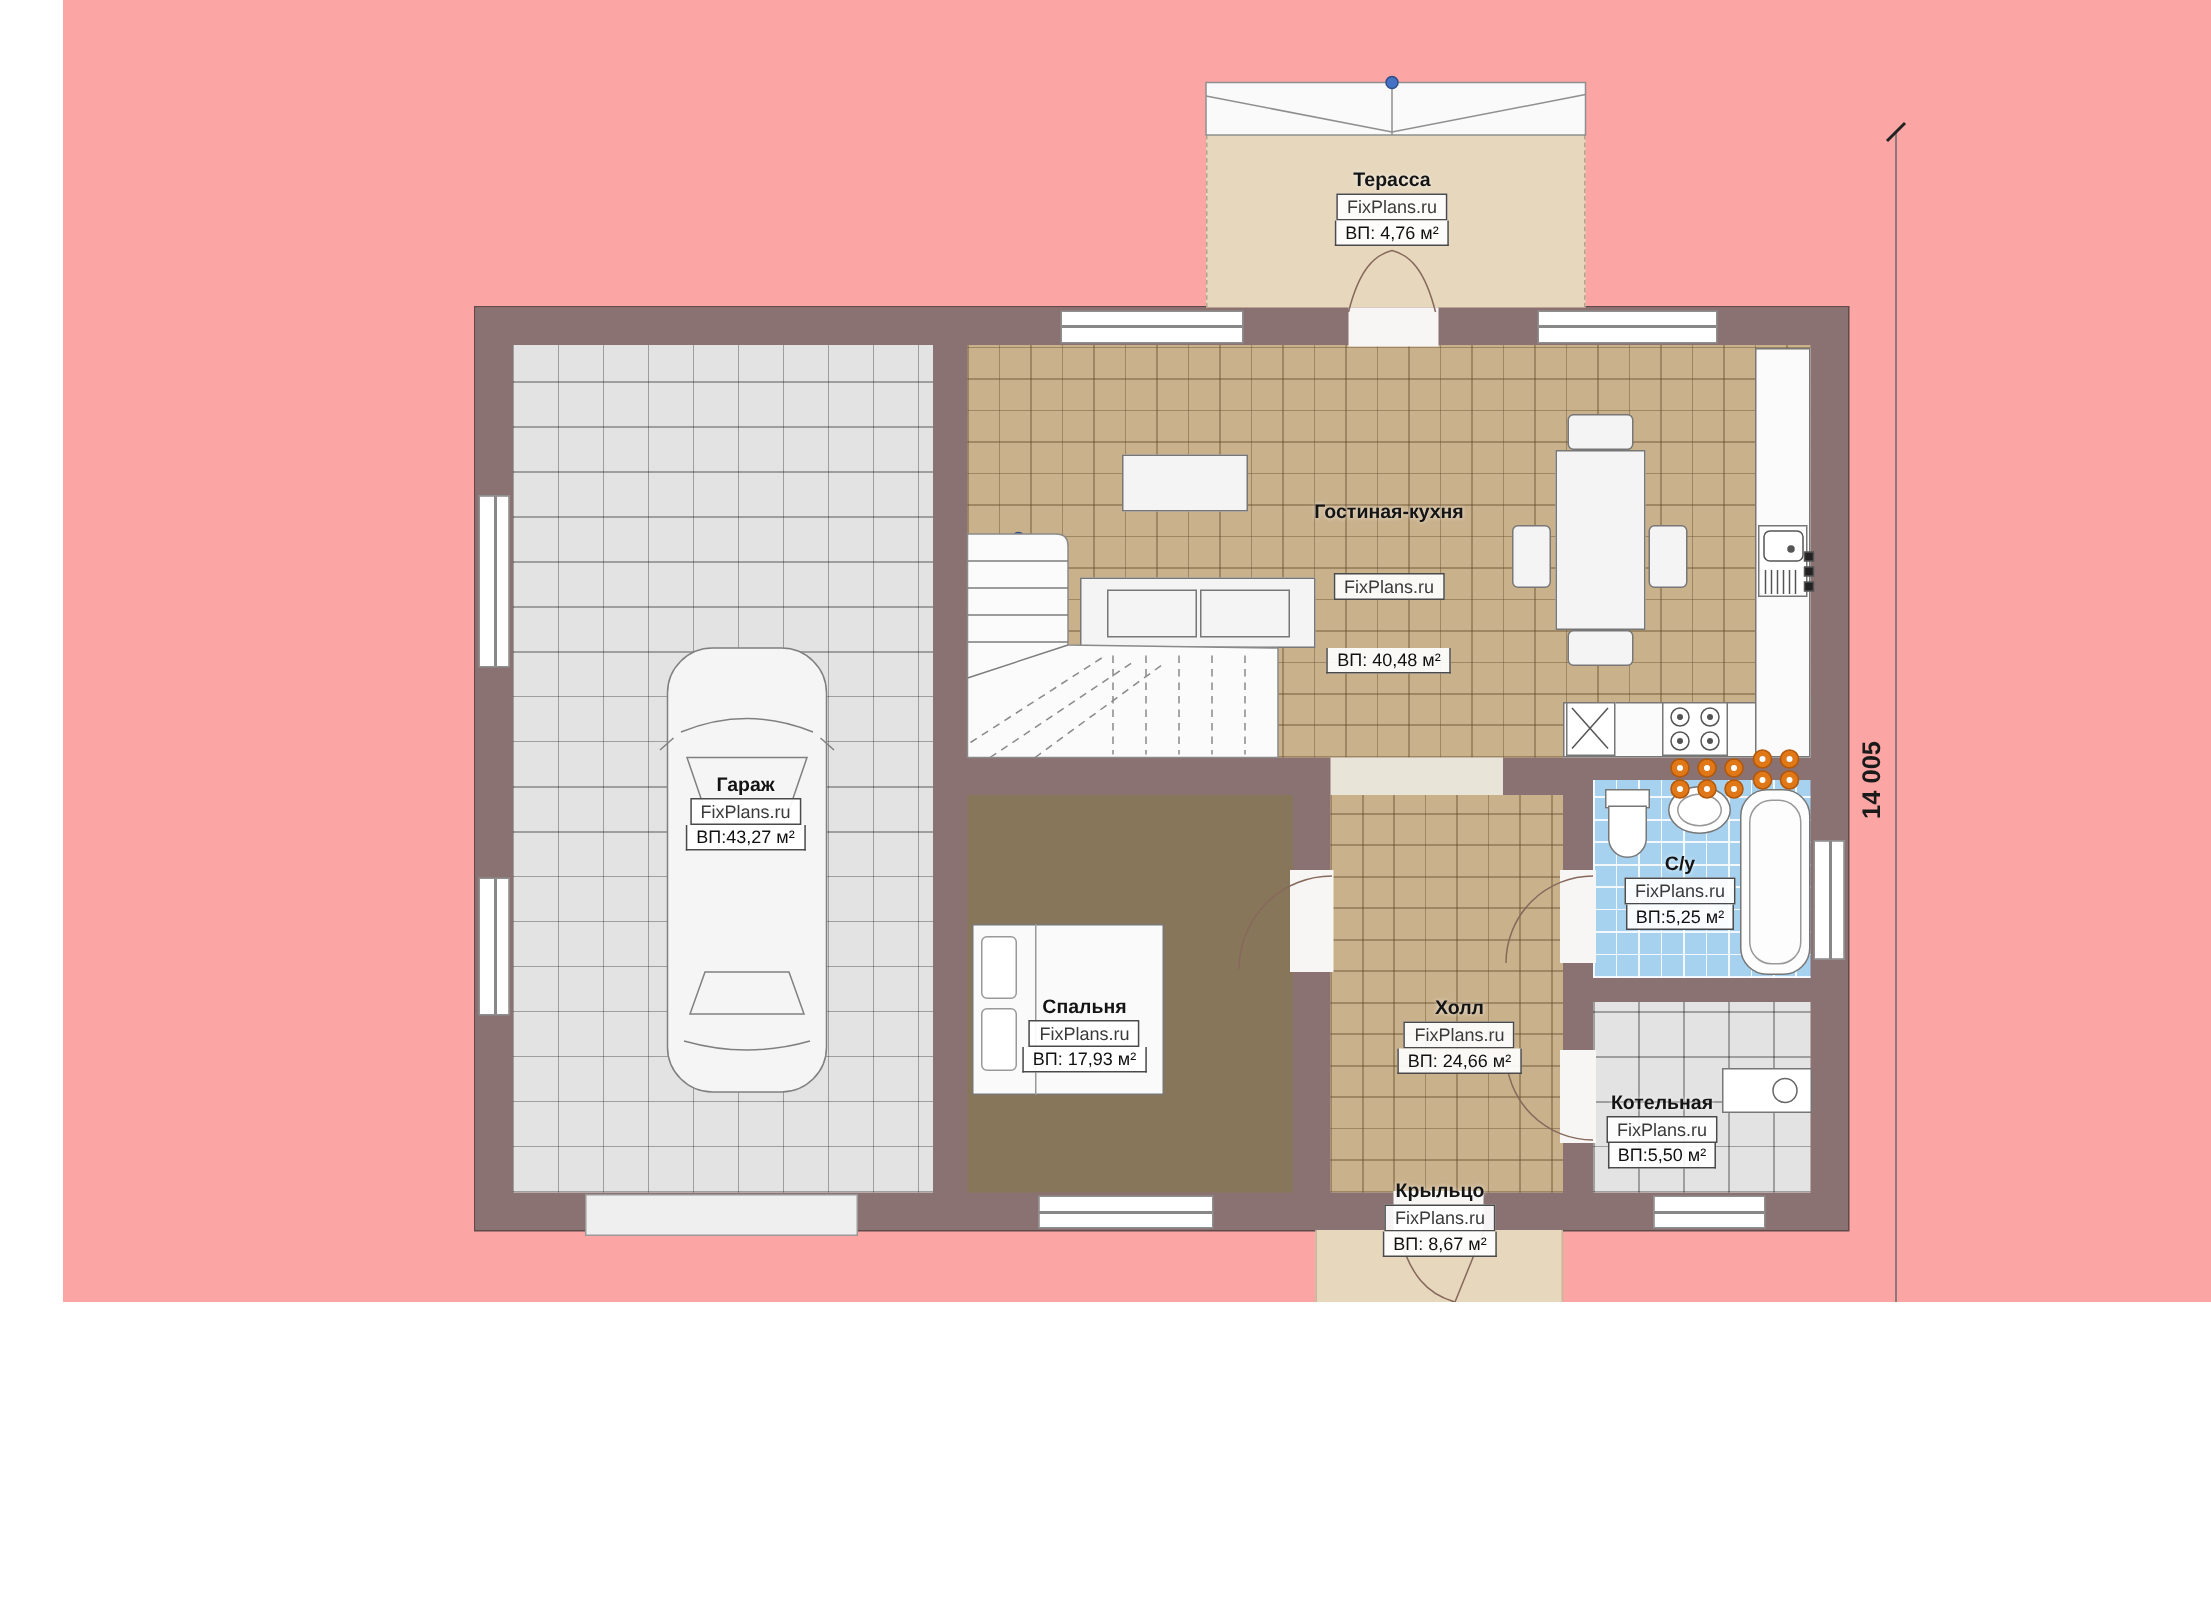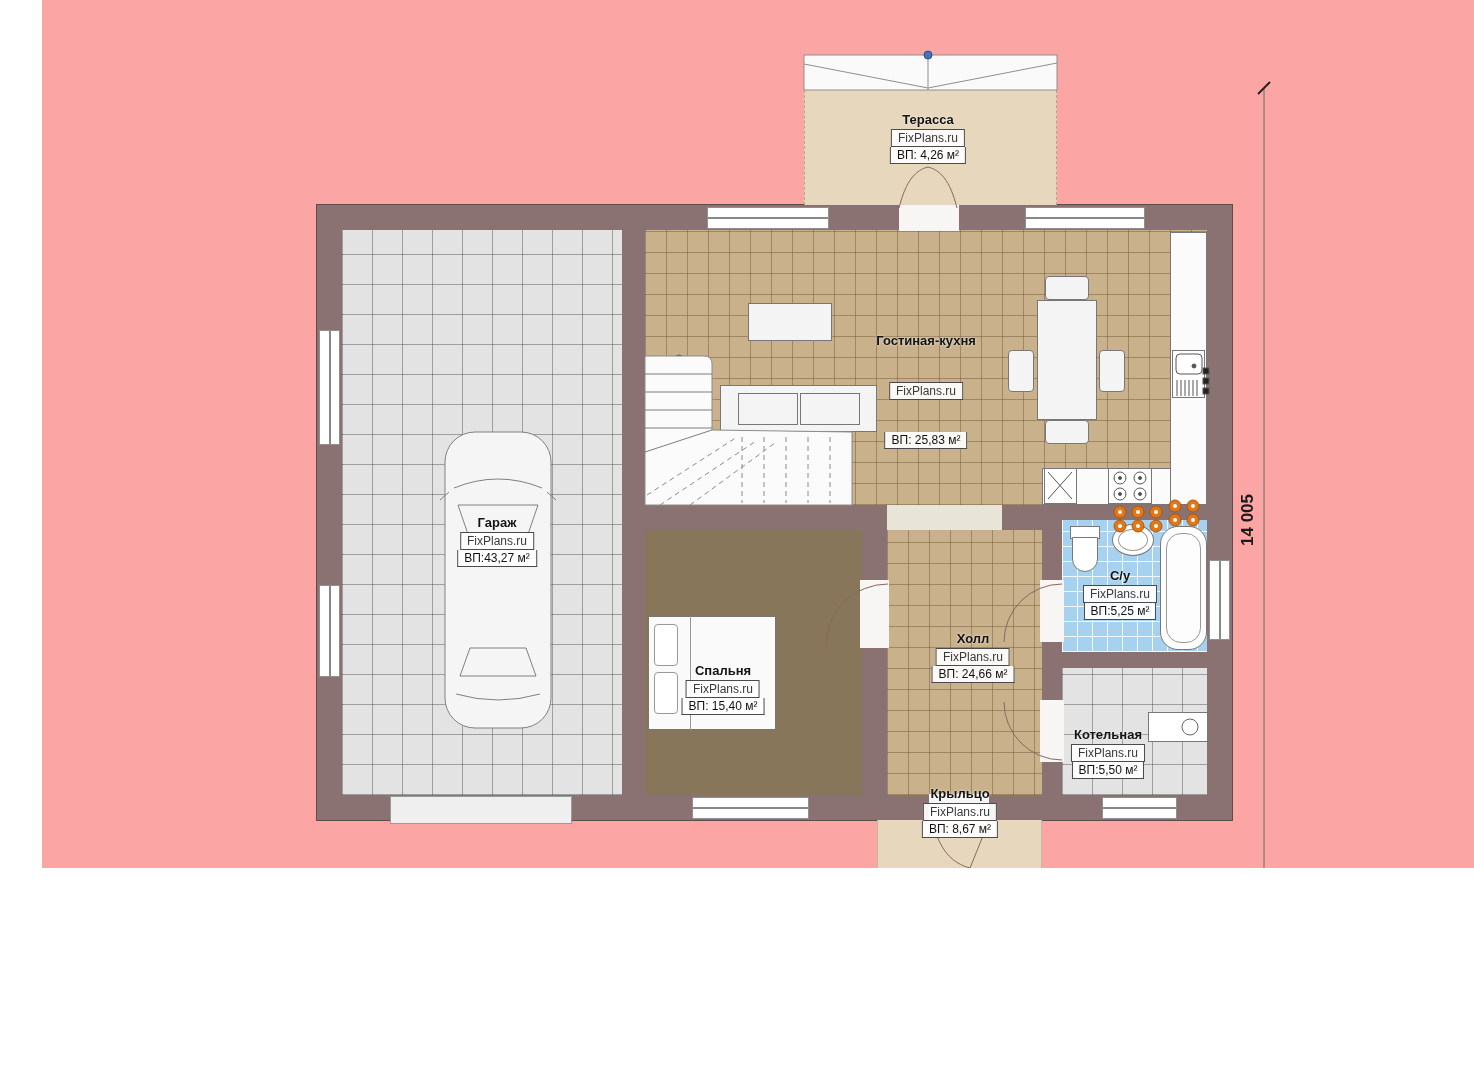--- a/index.html
+++ b/index.html
@@ -226,38 +226,38 @@
       <line x1="1184" y1="1018" x2="1196" y2="1006" stroke="#222" stroke-width="2"></line>
       <line x1="1222" y1="88" x2="1222" y2="938"></line>
       <line x1="1216" y1="94" x2="1228" y2="82" stroke="#222" stroke-width="2"></line>
       <line x1="1216" y1="944" x2="1228" y2="932" stroke="#222" stroke-width="2"></line>
     </g>
   </svg>
 
   <div class="room-label" style="left:886px;top:112px;">
     <div class="rl-title">Терасса</div>
     <div class="rl-wm">FixPlans.ru</div>
-    <div class="rl-area">ВП: 4,26 м²</div>
+    <div class="rl-area">ВП: 4,76 м²</div>
   </div>
   <div class="room-label" style="left:884px;top:333px;gap:32px;">
     <div class="rl-title">Гостиная-кухня</div>
     <div class="rl-wm">FixPlans.ru</div>
-    <div class="rl-area">ВП: 25,83 м²</div>
+    <div class="rl-area">ВП: 40,48 м²</div>
   </div>
   <div class="room-label" style="left:455px;top:515px;">
     <div class="rl-title">Гараж</div>
     <div class="rl-wm">FixPlans.ru</div>
     <div class="rl-area">ВП:43,27 м²</div>
   </div>
   <div class="room-label" style="left:681px;top:663px;">
     <div class="rl-title">Спальня</div>
     <div class="rl-wm">FixPlans.ru</div>
-    <div class="rl-area">ВП: 15,40 м²</div>
-  </div>
-  <div class="room-label" style="left:931px;top:631px;justify-content:space-between;">
+    <div class="rl-area">ВП: 17,93 м²</div>
+  </div>
+  <div class="room-label" style="left:931px;top:664px;justify-content:space-between;">
     <div class="rl-title">Холл</div>
     <div class="rl-wm">FixPlans.ru</div>
     <div class="rl-area">ВП: 24,66 м²</div>
   </div>
   <div class="room-label" style="left:1078px;top:568px;">
     <div class="rl-title">С/у</div>
     <div class="rl-wm">FixPlans.ru</div>
     <div class="rl-area">ВП:5,25 м²</div>
   </div>
   <div class="room-label" style="left:1066px;top:727px;">

